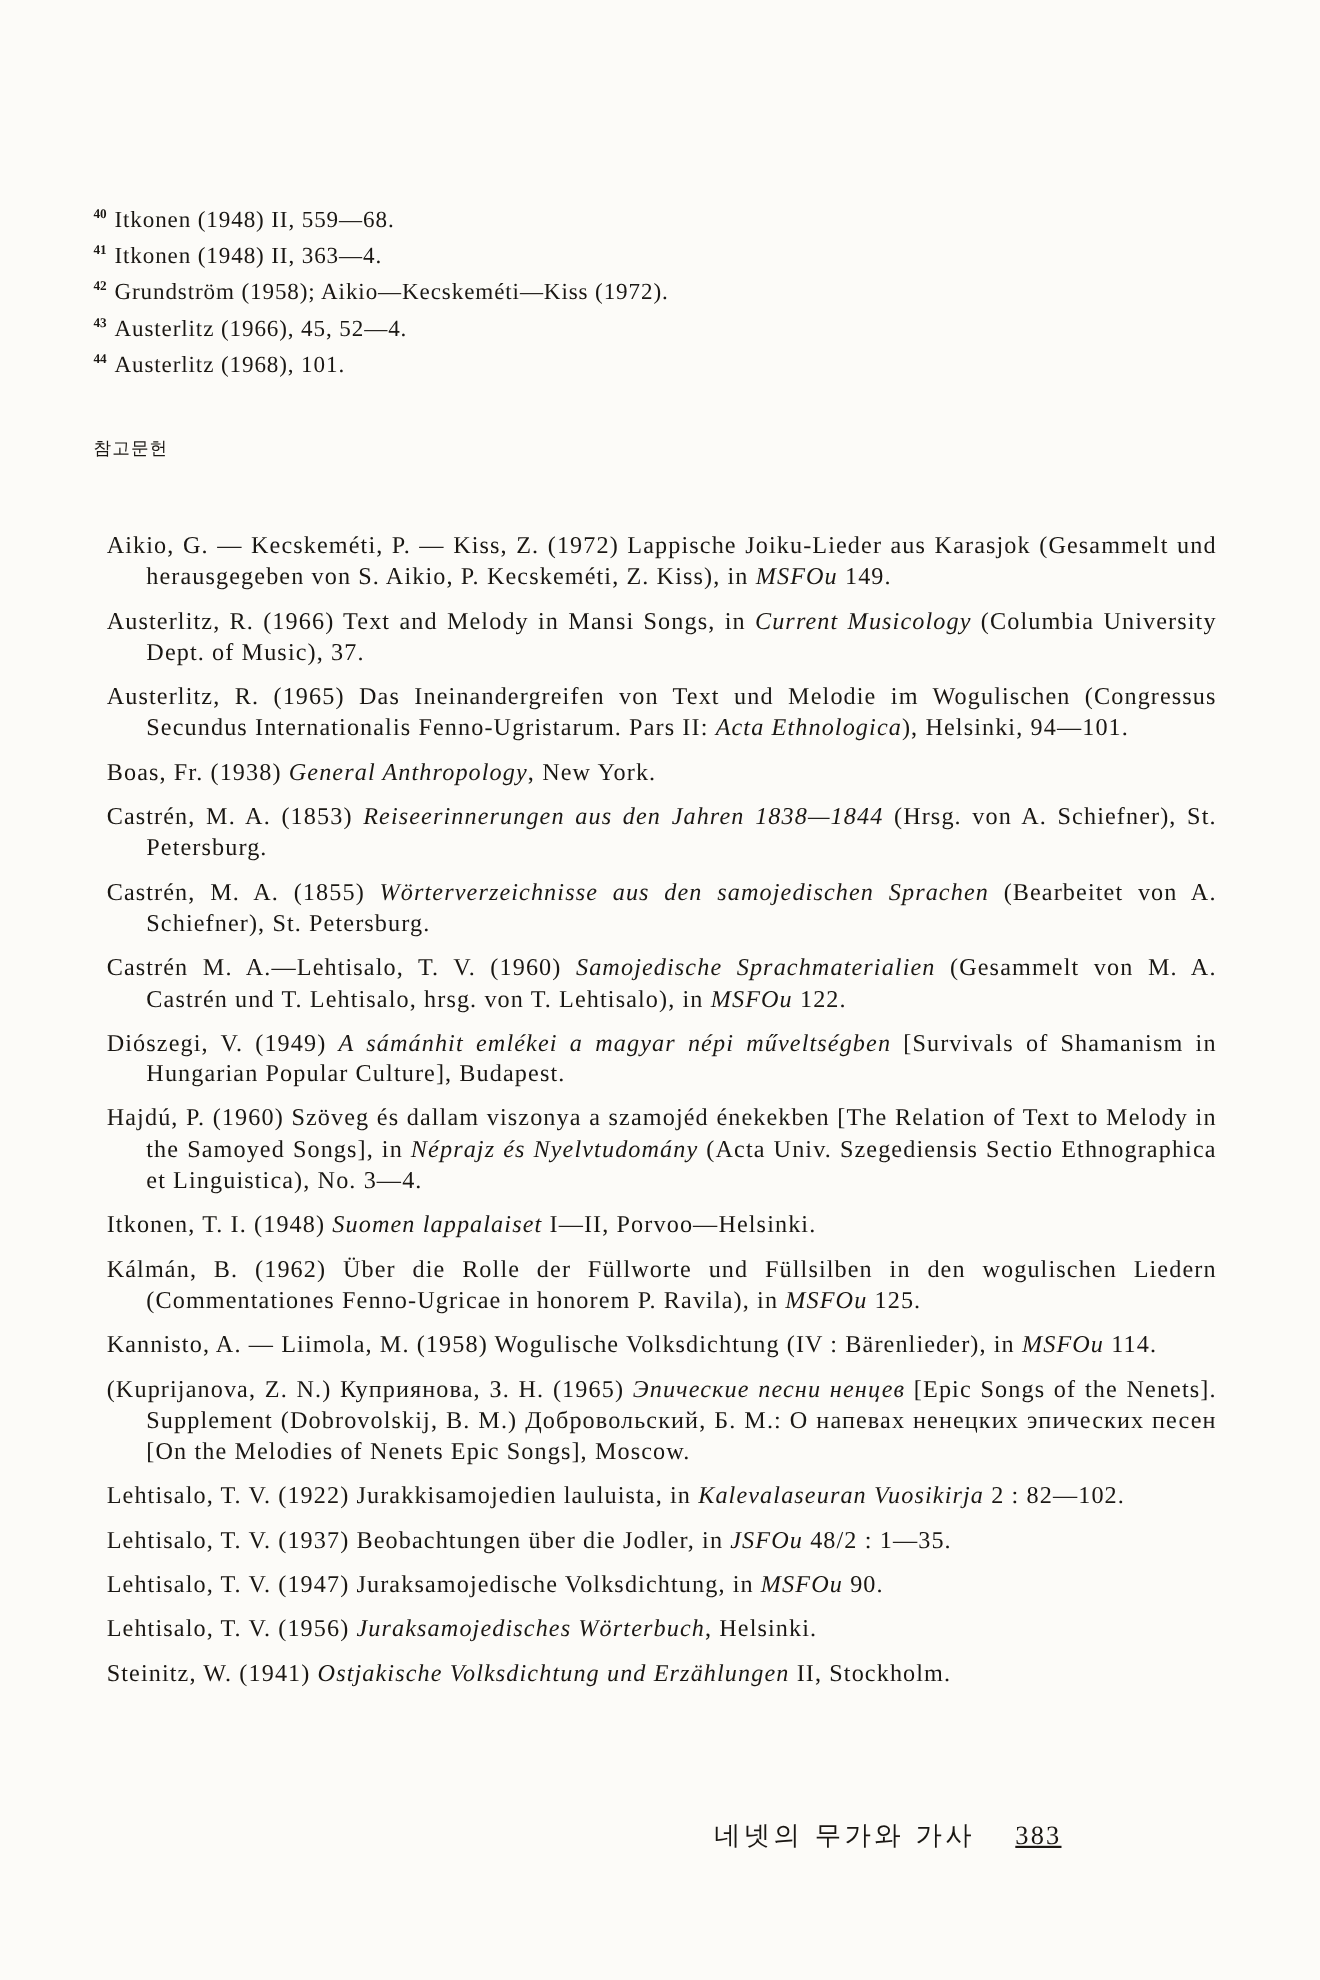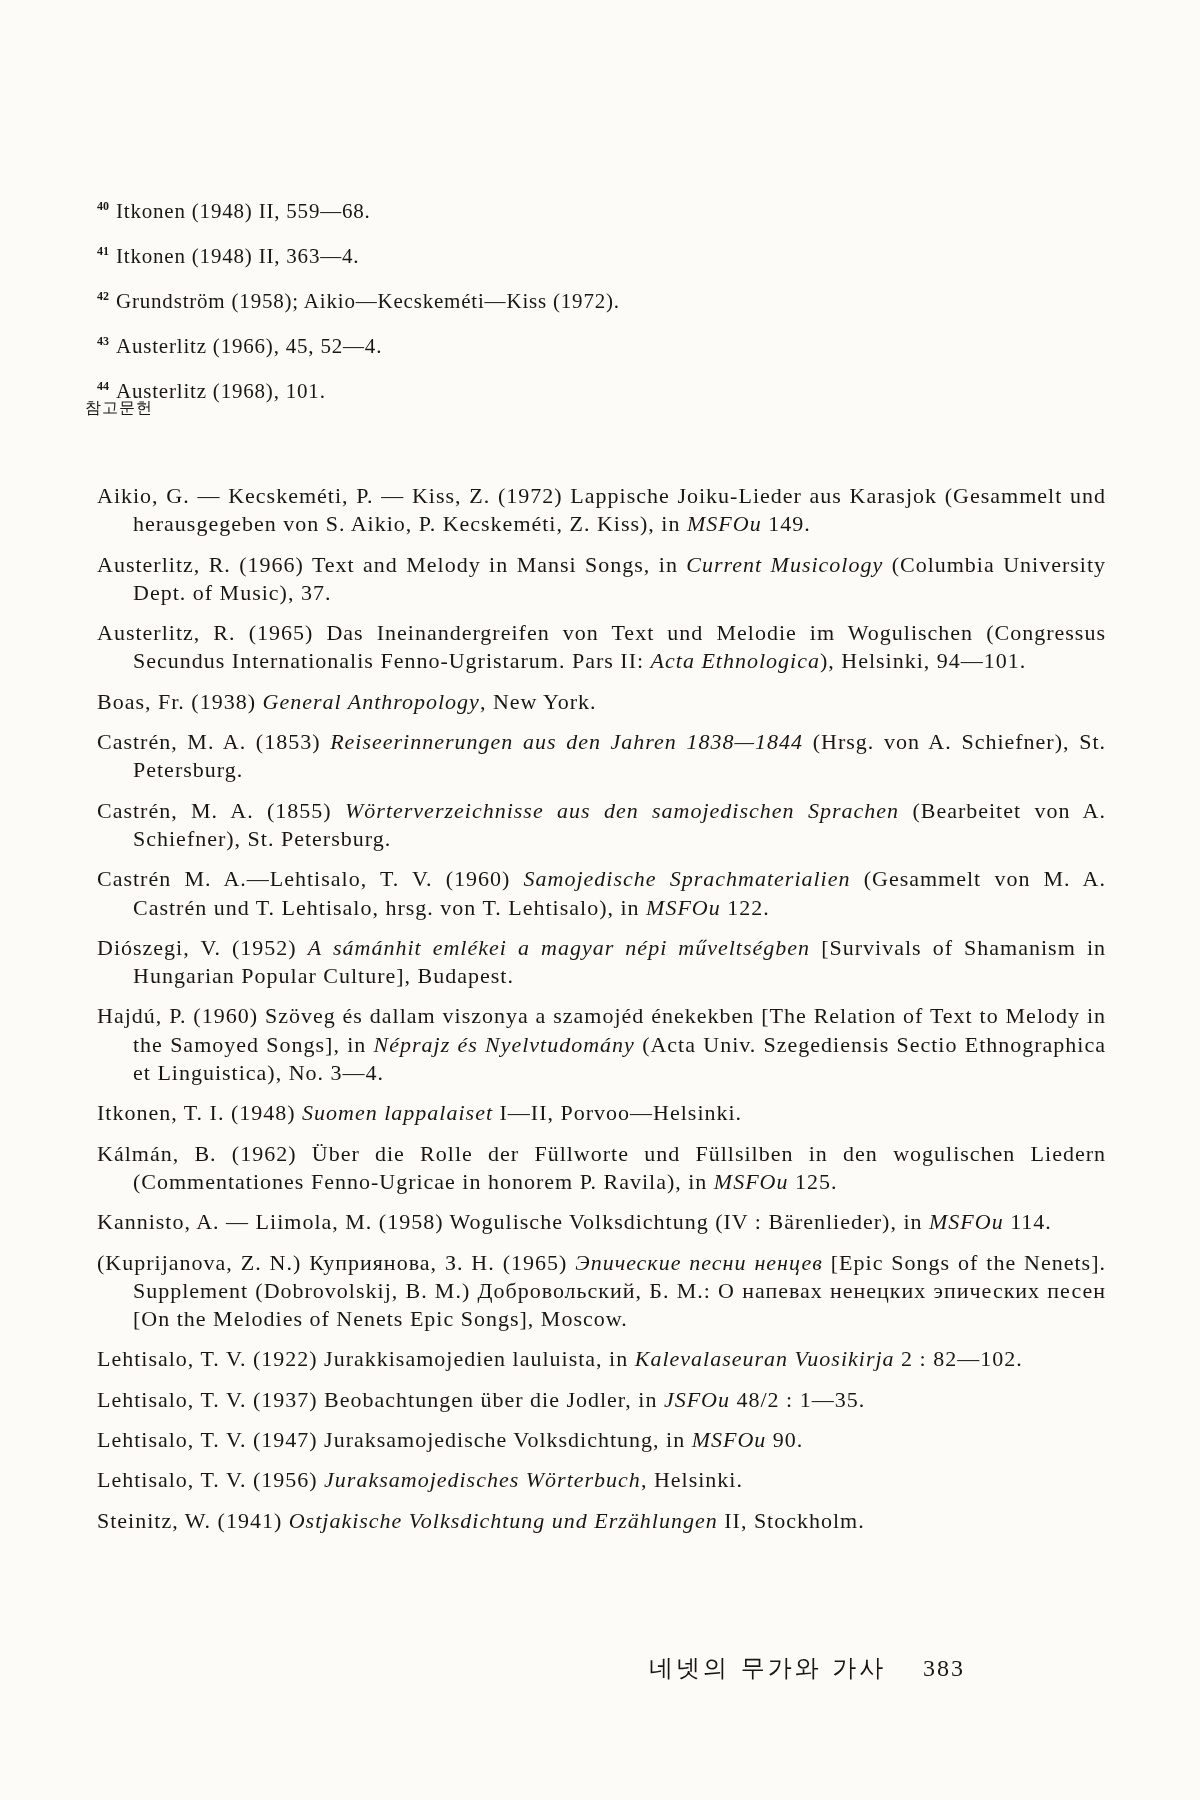--- a/index.html
+++ b/index.html
@@ -21,21 +21,21 @@
   .footnotes {
     position: absolute;
     left: 85px;
     top: 180px;
     width: 1045px;
     font-size: 21px;
     line-height: 28px;
     letter-spacing: 0.8px;
   }
   .footnote {
-    margin: 12px;
+    margin: 0;
   }
   .footnote .fn-num {
     font-size: 12px;
     vertical-align: super;
     letter-spacing: 0;
     margin-right: 7px;
     font-weight: bold;
   }
   
   .heading {
@@ -74,20 +74,21 @@
     right: 235px;
     font-size: 24px;
     font-family: "DejaVu Sans", "Liberation Sans", sans-serif;
     letter-spacing: 3px;
     white-space: nowrap;
   }
   .footer .pagenum {
     margin-left: 26px;
     letter-spacing: 2px;
     font-family: "Liberation Serif", "DejaVu Serif", serif;
+    text-decoration: underline;
   }
 </style>
 </head>
 <body>
 
 <div class="page">
 
   <section class="footnotes">
       <p class="footnote"><span class="fn-num">40</span><span>Itkonen (1948) II, 559—68.</span></p>
       <p class="footnote"><span class="fn-num">41</span><span>Itkonen (1948) II, 363—4.</span></p>
@@ -99,21 +100,21 @@
   <h2 class="heading">참고문헌</h2>
 
   <section class="references">
       <p class="ref-entry"><span>Aikio, G. — Kecskeméti, P. — Kiss, Z. (1972) Lappische Joiku-Lieder aus Karasjok (Gesammelt und herausgegeben von S. Aikio, P. Kecskeméti, Z. Kiss), in </span><i>MSFOu</i><span> 149.</span></p>
       <p class="ref-entry"><span>Austerlitz, R. (1966) Text and Melody in Mansi Songs, in </span><i>Current Musicology</i><span> (Columbia University Dept. of Music), 37.</span></p>
       <p class="ref-entry"><span>Austerlitz, R. (1965) Das Ineinandergreifen von Text und Melodie im Wogulischen (Congressus Secundus Internationalis Fenno-Ugristarum. Pars II: </span><i>Acta Ethnologica</i><span>), Helsinki, 94—101.</span></p>
       <p class="ref-entry"><span>Boas, Fr. (1938) </span><i>General Anthropology</i><span>, New York.</span></p>
       <p class="ref-entry"><span>Castrén, M. A. (1853) </span><i>Reiseerinnerungen aus den Jahren 1838—1844</i><span> (Hrsg. von A. Schiefner), St. Petersburg.</span></p>
       <p class="ref-entry"><span>Castrén, M. A. (1855) </span><i>Wörterverzeichnisse aus den samojedischen Sprachen</i><span> (Bearbeitet von A. Schiefner), St. Petersburg.</span></p>
       <p class="ref-entry"><span>Castrén M. A.—Lehtisalo, T. V. (1960) </span><i>Samojedische Sprachmaterialien</i><span> (Gesammelt von M. A. Castrén und T. Lehtisalo, hrsg. von T. Lehtisalo), in </span><i>MSFOu</i><span> 122.</span></p>
-      <p class="ref-entry"><span>Diószegi, V. (1952) </span><i>A sámánhit emlékei a magyar népi műveltségben</i><span> [Survivals of Shamanism in Hungarian Popular Culture], Budapest.</span></p>
+      <p class="ref-entry"><span>Diószegi, V. (1949) </span><i>A sámánhit emlékei a magyar népi műveltségben</i><span> [Survivals of Shamanism in Hungarian Popular Culture], Budapest.</span></p>
       <p class="ref-entry"><span>Hajdú, P. (1960) Szöveg és dallam viszonya a szamojéd énekekben [The Relation of Text to Melody in the Samoyed Songs], in </span><i>Néprajz és Nyelvtudomány</i><span> (Acta Univ. Szegediensis Sectio Ethnographica et Linguistica), No. 3—4.</span></p>
       <p class="ref-entry"><span>Itkonen, T. I. (1948) </span><i>Suomen lappalaiset</i><span> I—II, Porvoo—Helsinki.</span></p>
       <p class="ref-entry"><span>Kálmán, B. (1962) Über die Rolle der Füllworte und Füllsilben in den wogulischen Liedern (Commentationes Fenno-Ugricae in honorem P. Ravila), in </span><i>MSFOu</i><span> 125.</span></p>
       <p class="ref-entry"><span>Kannisto, A. — Liimola, M. (1958) Wogulische Volksdichtung (IV : Bärenlieder), in </span><i>MSFOu</i><span> 114.</span></p>
       <p class="ref-entry"><span>(Kuprijanova, Z. N.) Куприянова, З. Н. (1965) </span><i>Эпические песни ненцев</i><span> [Epic Songs of the Nenets]. Supplement (Dobrovolskij, B. M.) Добровольский, Б. М.: О напевах ненецких эпических песен [On the Melodies of Nenets Epic Songs], Moscow.</span></p>
       <p class="ref-entry"><span>Lehtisalo, T. V. (1922) Jurakkisamojedien lauluista, in </span><i>Kalevalaseuran Vuosikirja</i><span> 2 : 82—102.</span></p>
       <p class="ref-entry"><span>Lehtisalo, T. V. (1937) Beobachtungen über die Jodler, in </span><i>JSFOu</i><span> 48/2 : 1—35.</span></p>
       <p class="ref-entry"><span>Lehtisalo, T. V. (1947) Juraksamojedische Volksdichtung, in </span><i>MSFOu</i><span> 90.</span></p>
       <p class="ref-entry"><span>Lehtisalo, T. V. (1956) </span><i>Juraksamojedisches Wörterbuch</i><span>, Helsinki.</span></p>
       <p class="ref-entry"><span>Steinitz, W. (1941) </span><i>Ostjakische Volksdichtung und Erzählungen</i><span> II, Stockholm.</span></p>

